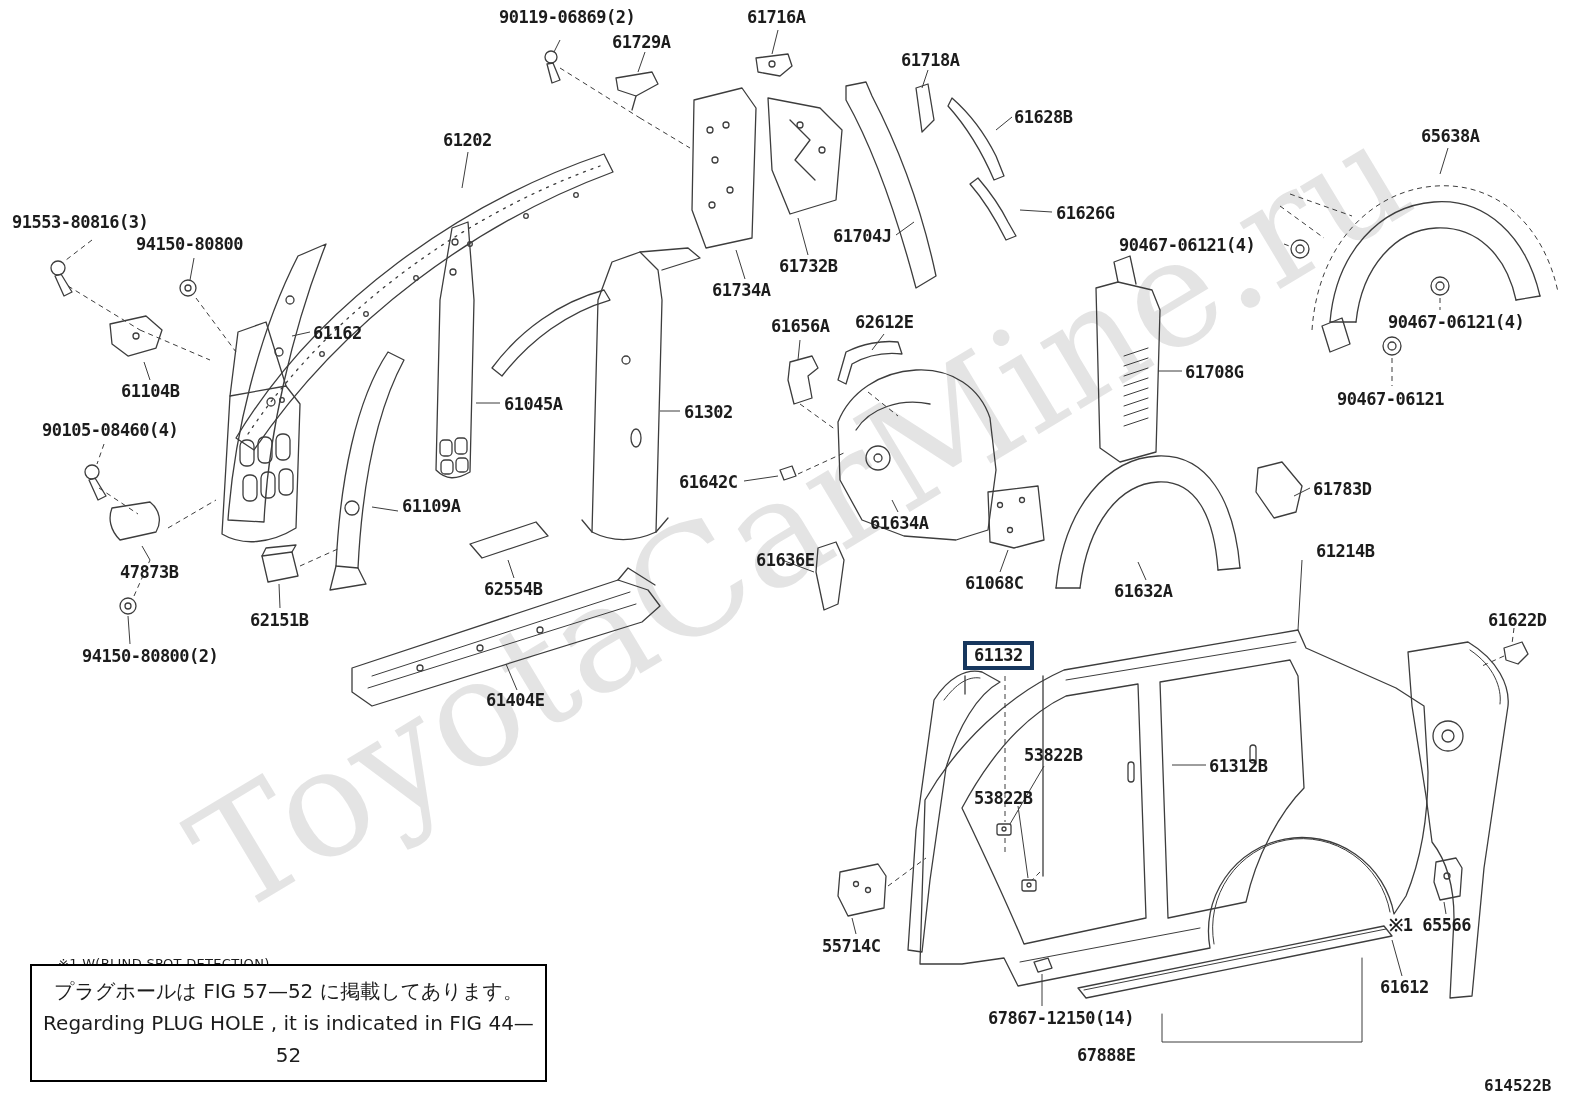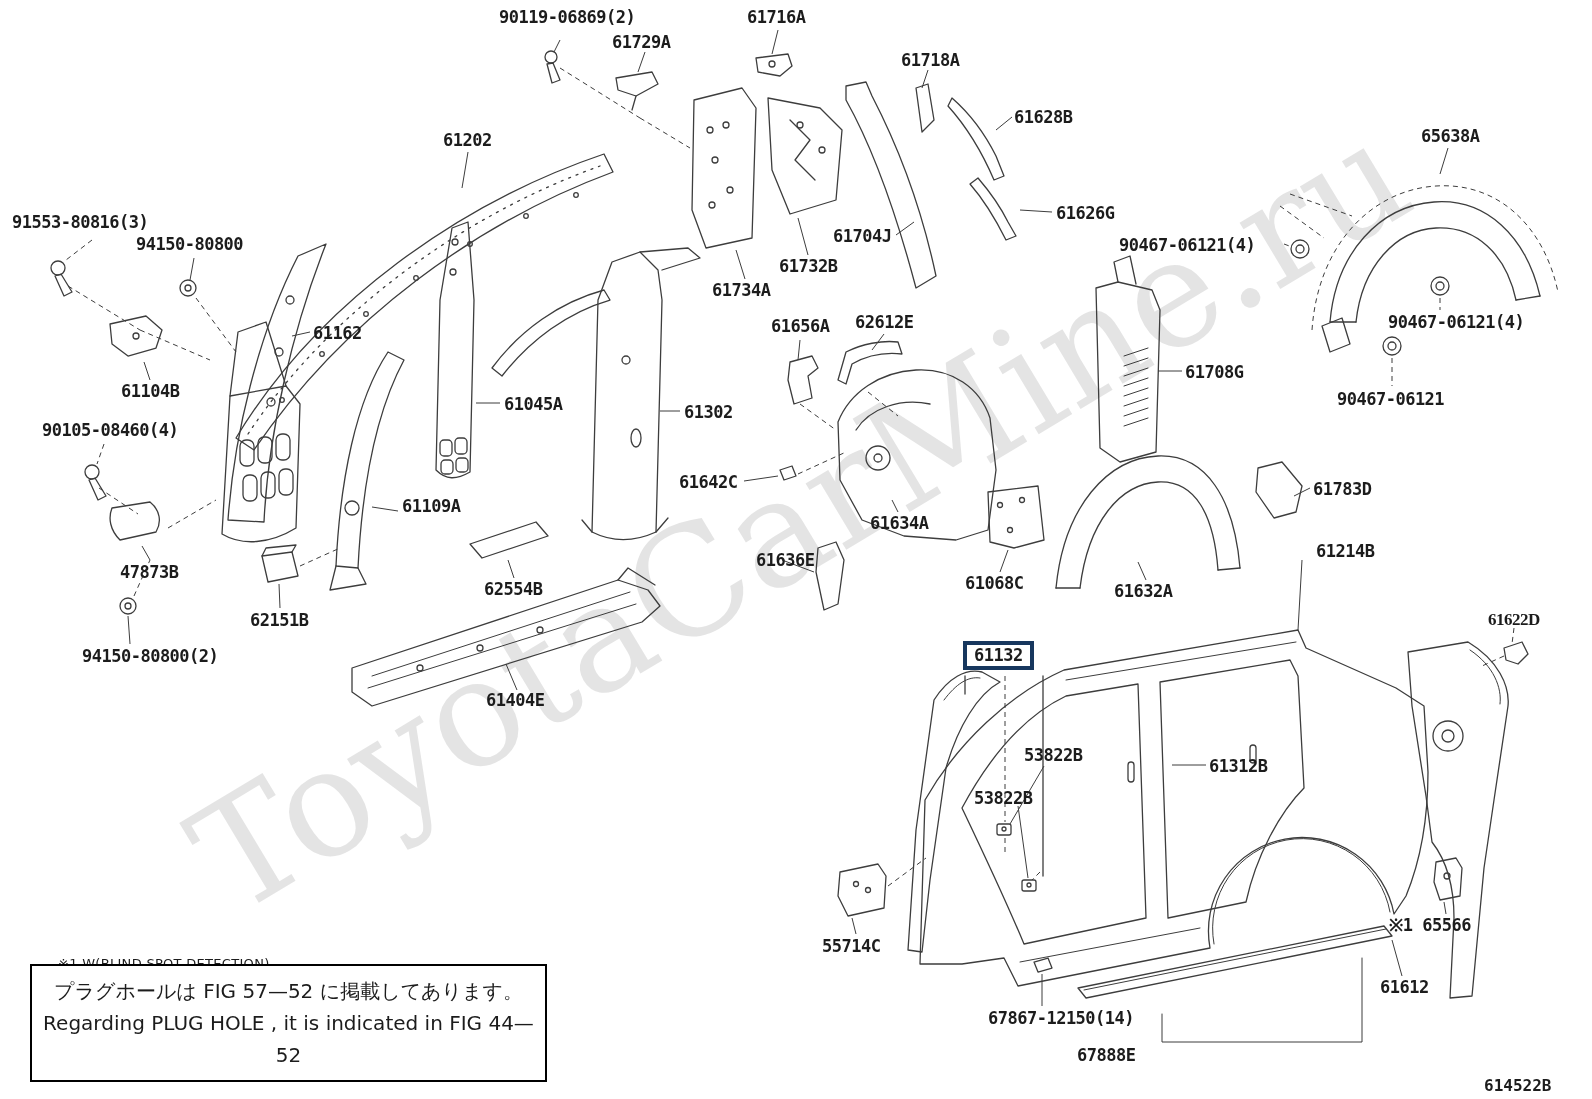--- a/index.html
+++ b/index.html
@@ -270,21 +270,21 @@
       <span class="part-label" style="left: 679px; top: 473px;">61642C</span>
       <span class="part-label" style="left: 870px; top: 514px;">61634A</span>
       <span class="part-label" style="left: 1313px; top: 480px;">61783D</span>
       <span class="part-label" style="left: 402px; top: 497px;">61109A</span>
       <span class="part-label" style="left: 1272px; top: 542px; margin-left: 44px;">61214B</span>
       <span class="part-label" style="left: 756px; top: 551px;">61636E</span>
       <span class="part-label" style="left: 120px; top: 563px;">47873B</span>
       <span class="part-label" style="left: 965px; top: 574px;">61068C</span>
       <span class="part-label" style="left: 1114px; top: 582px;">61632A</span>
       <span class="part-label" style="left: 484px; top: 580px;">62554B</span>
-      <span class="part-label" style="left: 1488px; top: 611px; font-family: Liberation Serif, serif;">61622D</span>
+      <span class="part-label" style="left: 1488px; top: 611px;">61622D</span>
       <span class="part-label" style="left: 250px; top: 611px;">62151B</span>
       <span class="part-label highlight" style="left: 963px; top: 641px; border-color: rgb(23, 55, 94);">61132</span>
       <span class="part-label" style="left: 82px; top: 647px;">94150-80800(2)</span>
       <span class="part-label" style="left: 486px; top: 691px;">61404E</span>
       <span class="part-label" style="left: 1024px; top: 746px;">53822B</span>
       <span class="part-label" style="left: 1209px; top: 757px;">61312B</span>
       <span class="part-label" style="left: 974px; top: 789px;">53822B</span>
       <span class="part-label" style="left: 822px; top: 937px;">55714C</span>
       <span class="part-label" style="left: 1389px; top: 916px;">※1 65566</span>
       <span class="part-label" style="left: 1380px; top: 978px;">61612</span>

